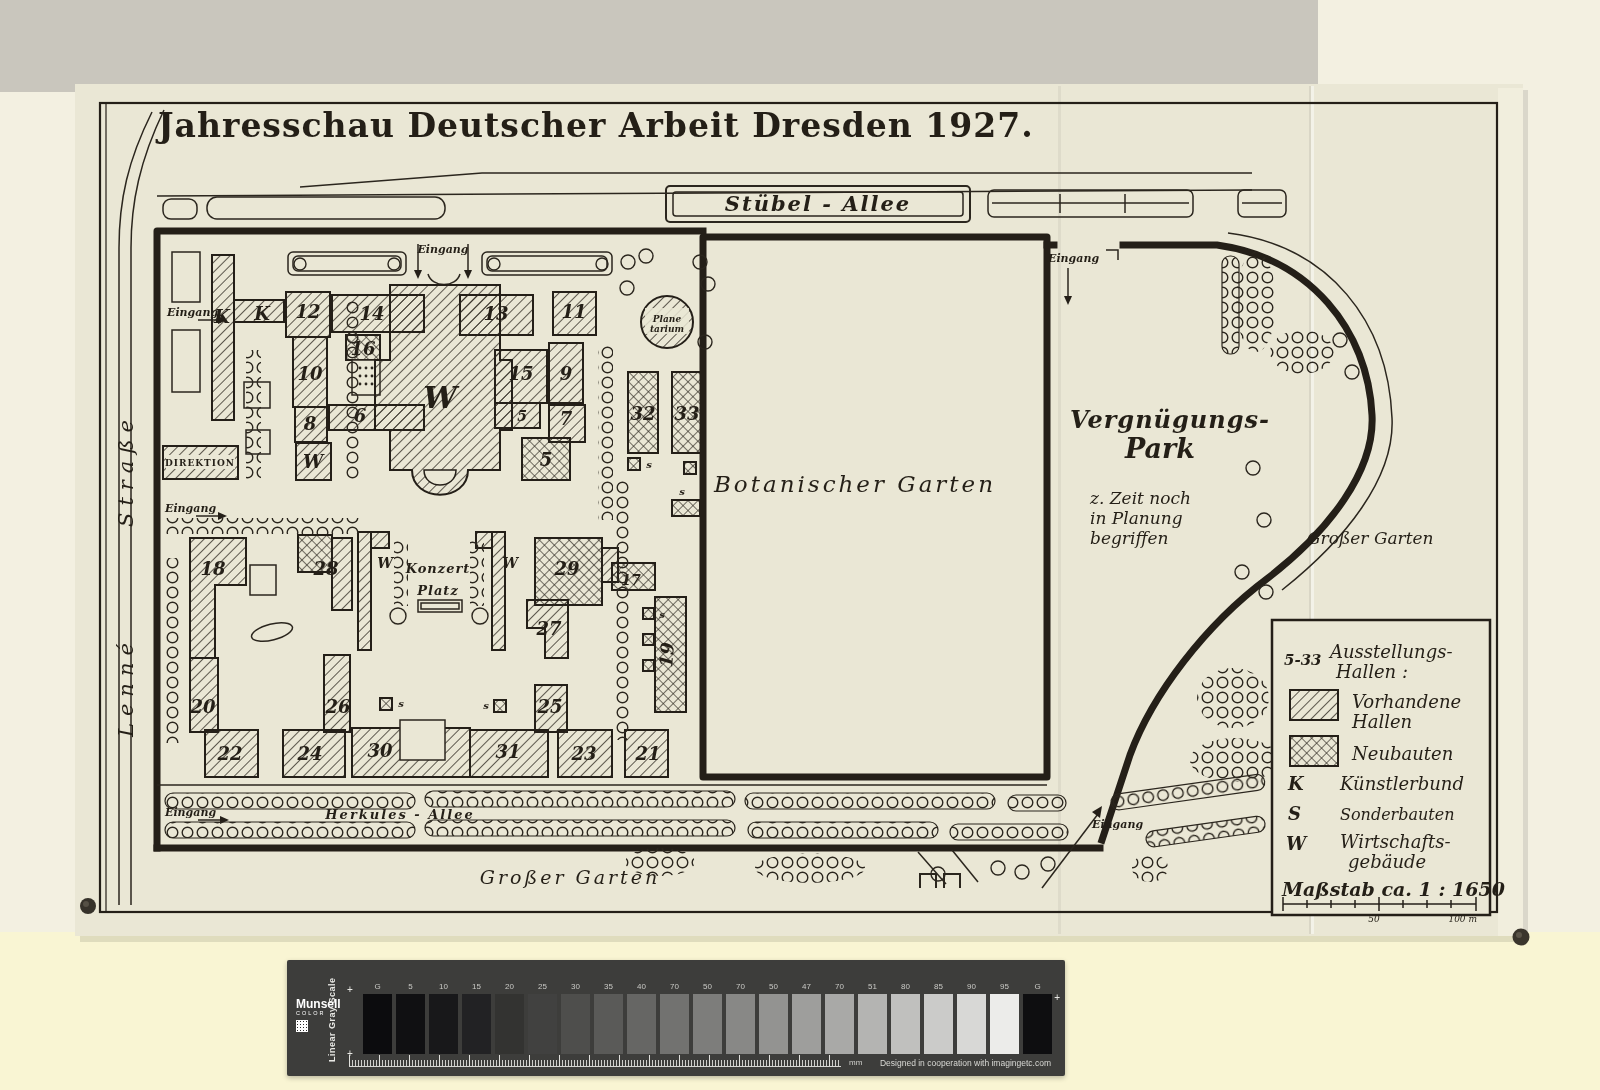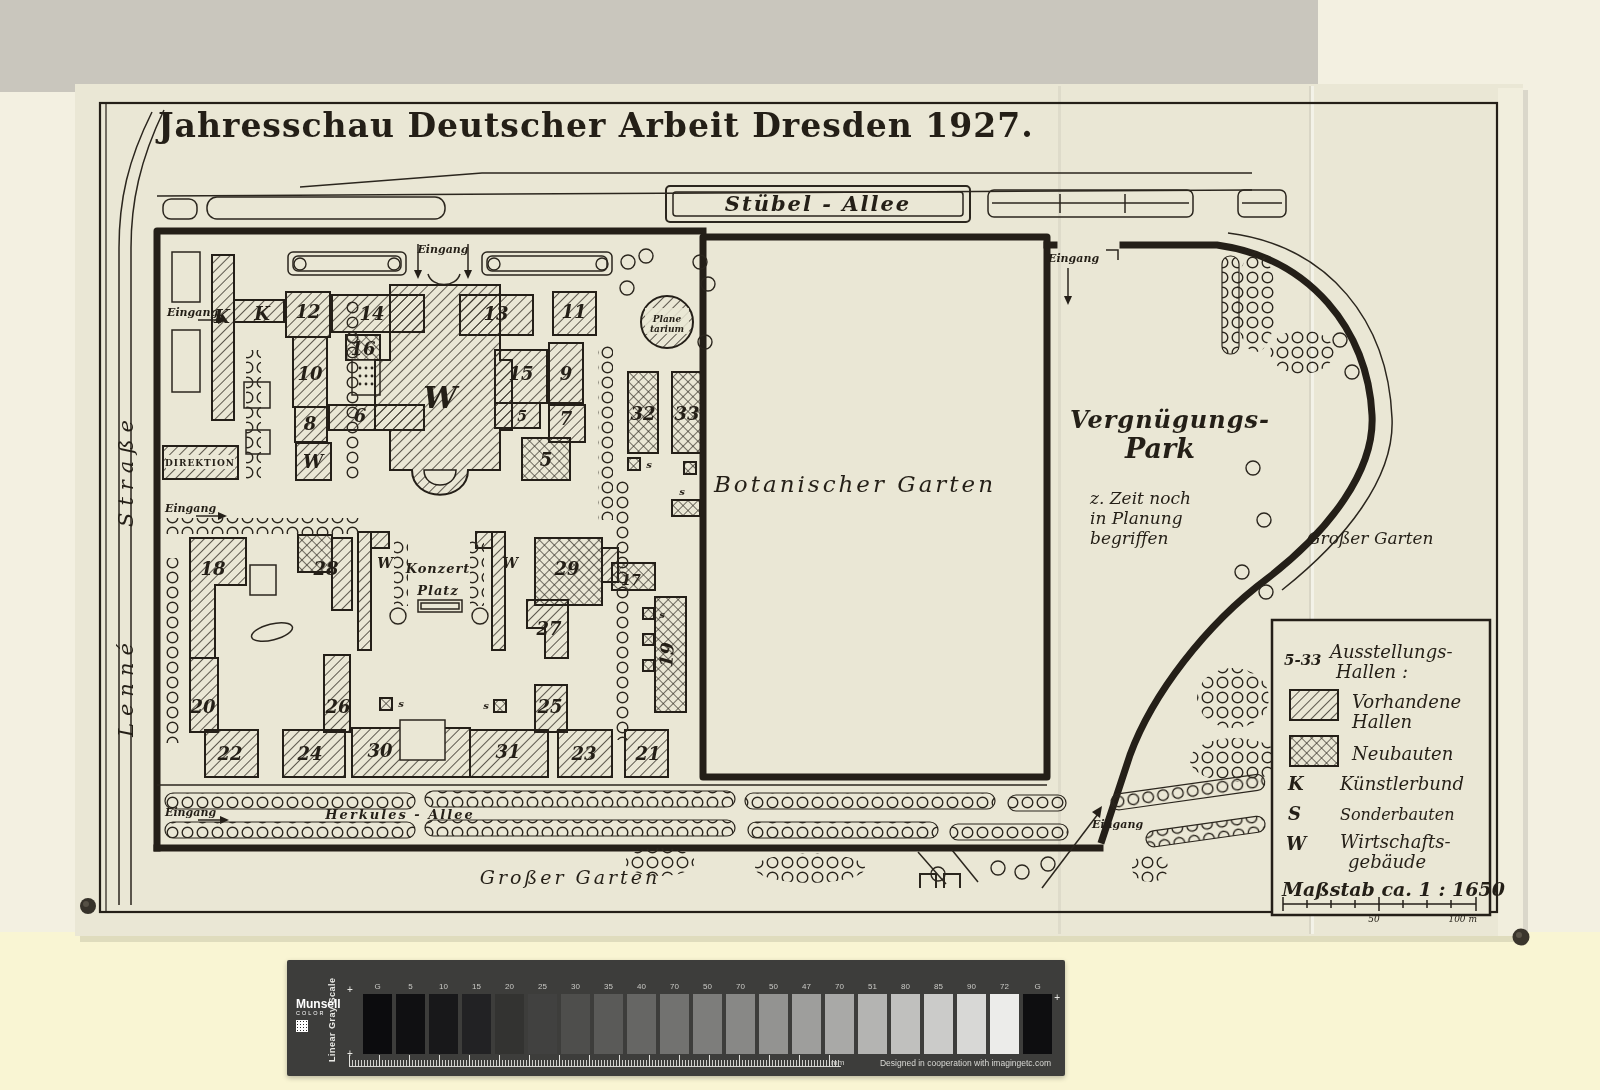--- a/index.html
+++ b/index.html
@@ -41,21 +41,21 @@
   #brand .bicon{width:12px;height:12px;background:#fff;margin-top:4px;background-image:radial-gradient(#2a2a2a 0.9px,transparent 1px);background-size:3px 3px;}
   #scalename{position:absolute;left:40px;top:14px;height:88px;writing-mode:vertical-rl;transform:rotate(180deg);font-size:9px;font-weight:bold;color:#e8e8e4;letter-spacing:.5px;}
   .plus{position:absolute;font-size:10px;color:#e8e8e4;}
   #patches{position:absolute;left:76px;top:22px;display:flex;}
   .pcol{width:29px;margin-right:4px;display:flex;flex-direction:column;align-items:center;}
   .plab{font-size:8px;color:#c9c9c5;height:12px;}
   .pswatch{width:29px;height:60px;}
   #rulerwrap{position:absolute;left:62px;bottom:9px;width:492px;height:12px;border-bottom:1.5px solid #d6d6d2;}
   .ticksA{position:absolute;bottom:0;left:0;width:100%;height:6px;background:repeating-linear-gradient(90deg,#cfcfcb 0 1px,transparent 1px 3px);}
   .ticksB{position:absolute;bottom:0;left:0;width:100%;height:11px;background:repeating-linear-gradient(90deg,#e2e2de 0 1.5px,transparent 1.5px 30px);}
-  #mmlab{position:absolute;left:544px;bottom:9px;font-size:8px;color:#cfcfcb;}
+  #mmlab{position:absolute;left:562px;bottom:9px;font-size:8px;color:#cfcfcb;}
   #credit{position:absolute;right:14px;bottom:8px;font-size:8.5px;color:#d8d8d4;}
 </style>
 </head>
 <body>
 
 <div id="stage">
 <svg width="1600" height="1090" viewBox="0 0 1600 1090">
   <defs>
     <pattern id="hat" width="7" height="7" patternUnits="userSpaceOnUse" patternTransform="rotate(45)">
       <line x1="0" y1="0" x2="0" y2="7" stroke="#2b261e" stroke-width="1.5"></line>
@@ -486,21 +486,21 @@
         </div>
         <div class="pcol">
           <span class="plab">85</span>
           <div class="pswatch" style="background: rgb(203, 203, 201);"></div>
         </div>
         <div class="pcol">
           <span class="plab">90</span>
           <div class="pswatch" style="background: rgb(216, 216, 214);"></div>
         </div>
         <div class="pcol">
-          <span class="plab">72</span>
+          <span class="plab">95</span>
           <div class="pswatch" style="background: rgb(236, 236, 234);"></div>
         </div>
         <div class="pcol">
           <span class="plab">G</span>
           <div class="pswatch" style="background: rgb(14, 14, 16);"></div>
         </div>
       </div>
   <div id="rulerwrap">
     <div class="ticksA"></div>
         <div class="ticksB"></div>

